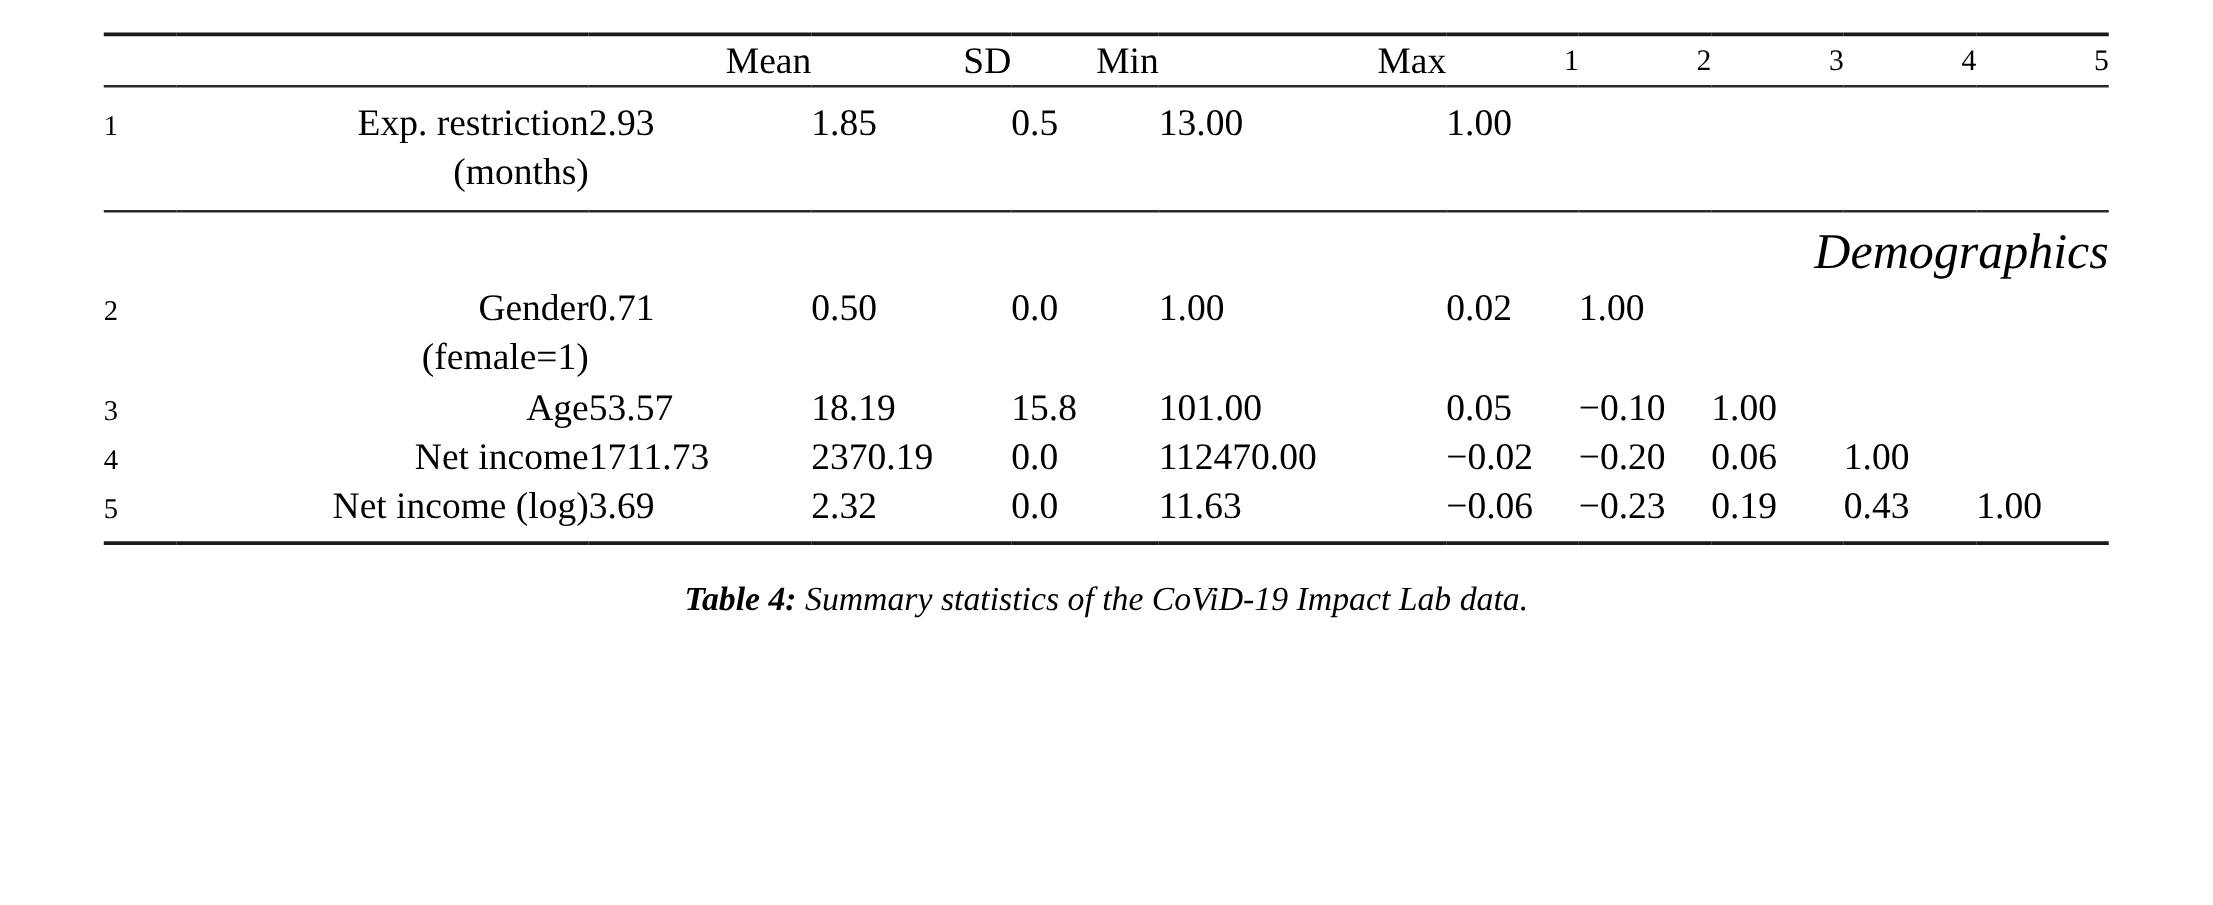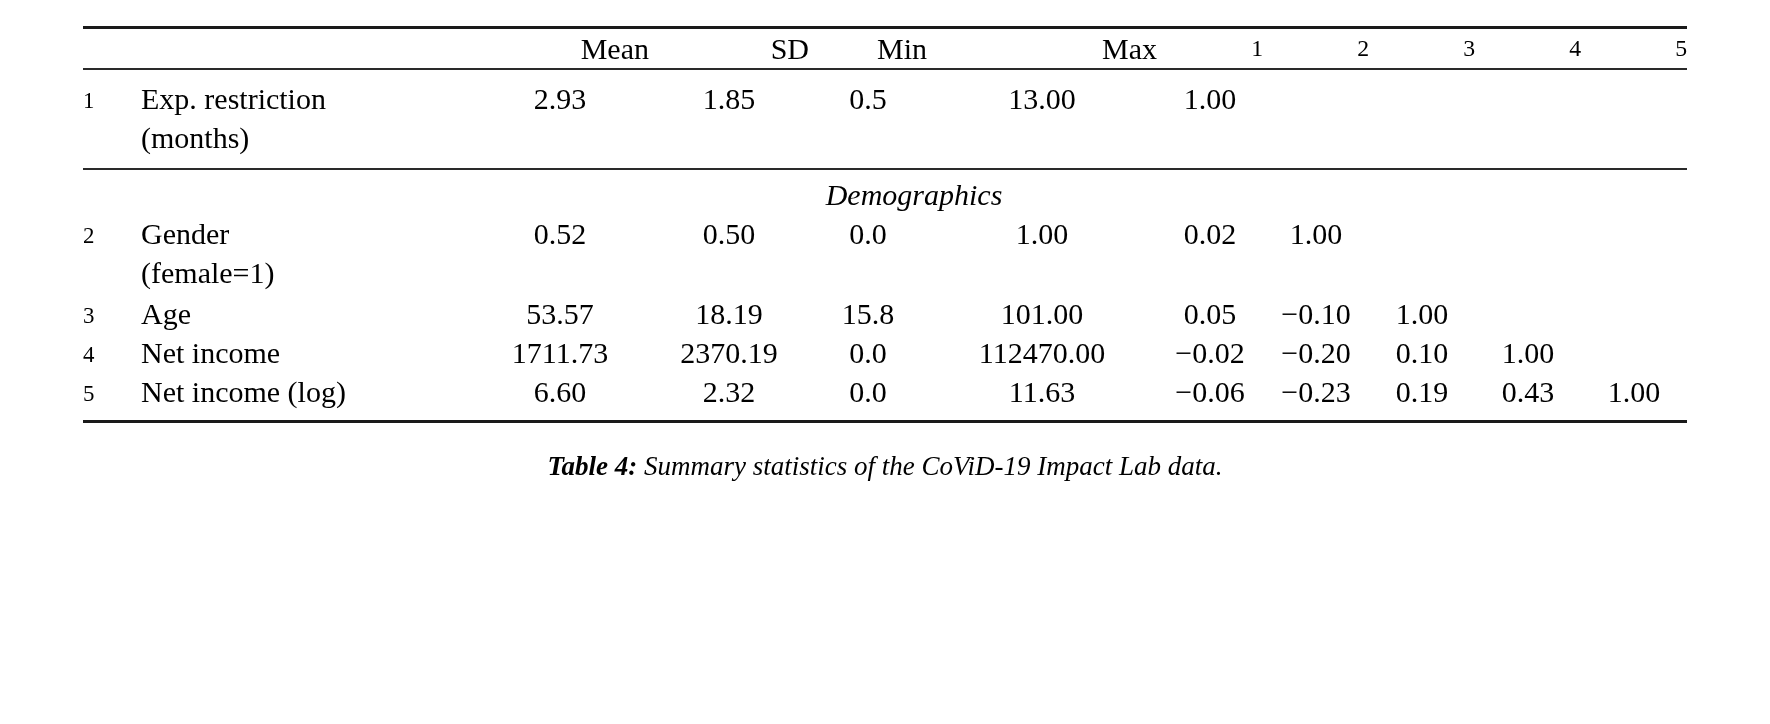--- a/index.html
+++ b/index.html
@@ -100,39 +100,39 @@
     text-align: left;
     font-size: 26px;
     padding-top: 12px;
     padding-left: 2px;
     white-space: nowrap;
     position: relative;
     top: 3px;
   }
 
   td.label {
-    text-align: left;
+    text-align: right;
     font-size: 30px;
     padding-top: 10px;
     padding-right: 10px;
     white-space: pre-line;
   }
 
   td.num {
-    text-align: center;
+    text-align: left;
     font-size: 30px;
     padding-top: 10px;
     padding-left: 16px;
     white-space: nowrap;
   }
 
   td.section {
-    text-align: center;
+    text-align: right;
     font-style: italic;
-    font-size: 30px;
+    font-size: 40px;
     padding-top: 14px;
     padding-bottom: 2px;
     white-space: nowrap;
     font-family: Liberation Serif, serif;
   }
 
   tr.row-tall td.label,
   tr.row-tall td.num,
   tr.row-tall td.idx { padding-bottom: 2px; }
 
@@ -222,21 +222,21 @@
 
       <tr>
         <td class="idx"></td>
         <td class="section" colspan="10">Demographics</td>
       </tr>
 
       <tr class="row-tall">
         <td class="idx"><span class="oldstyle">2</span></td>
         <td class="label">Gender
 (female=1)</td>
-        <td class="num">0.52</td>
+        <td class="num">0.71</td>
         <td class="num">0.50</td>
         <td class="num">0.0</td>
         <td class="num">1.00</td>
         <td class="num">0.02</td>
         <td class="num">1.00</td>
         <td class="num"></td>
         <td class="num"></td>
         <td class="num"></td>
       </tr>
 
@@ -256,29 +256,29 @@
 
       <tr>
         <td class="idx"><span class="oldstyle">4</span></td>
         <td class="label">Net income</td>
         <td class="num">1711.73</td>
         <td class="num">2370.19</td>
         <td class="num">0.0</td>
         <td class="num">112470.00</td>
         <td class="num">−0.02</td>
         <td class="num">−0.20</td>
-        <td class="num">0.10</td>
+        <td class="num">0.06</td>
         <td class="num">1.00</td>
         <td class="num"></td>
       </tr>
 
       <tr>
         <td class="idx"><span class="oldstyle">5</span></td>
         <td class="label">Net income (log)</td>
-        <td class="num">6.60</td>
+        <td class="num">3.69</td>
         <td class="num">2.32</td>
         <td class="num">0.0</td>
         <td class="num">11.63</td>
         <td class="num">−0.06</td>
         <td class="num">−0.23</td>
         <td class="num">0.19</td>
         <td class="num">0.43</td>
         <td class="num">1.00</td>
       </tr>
 

